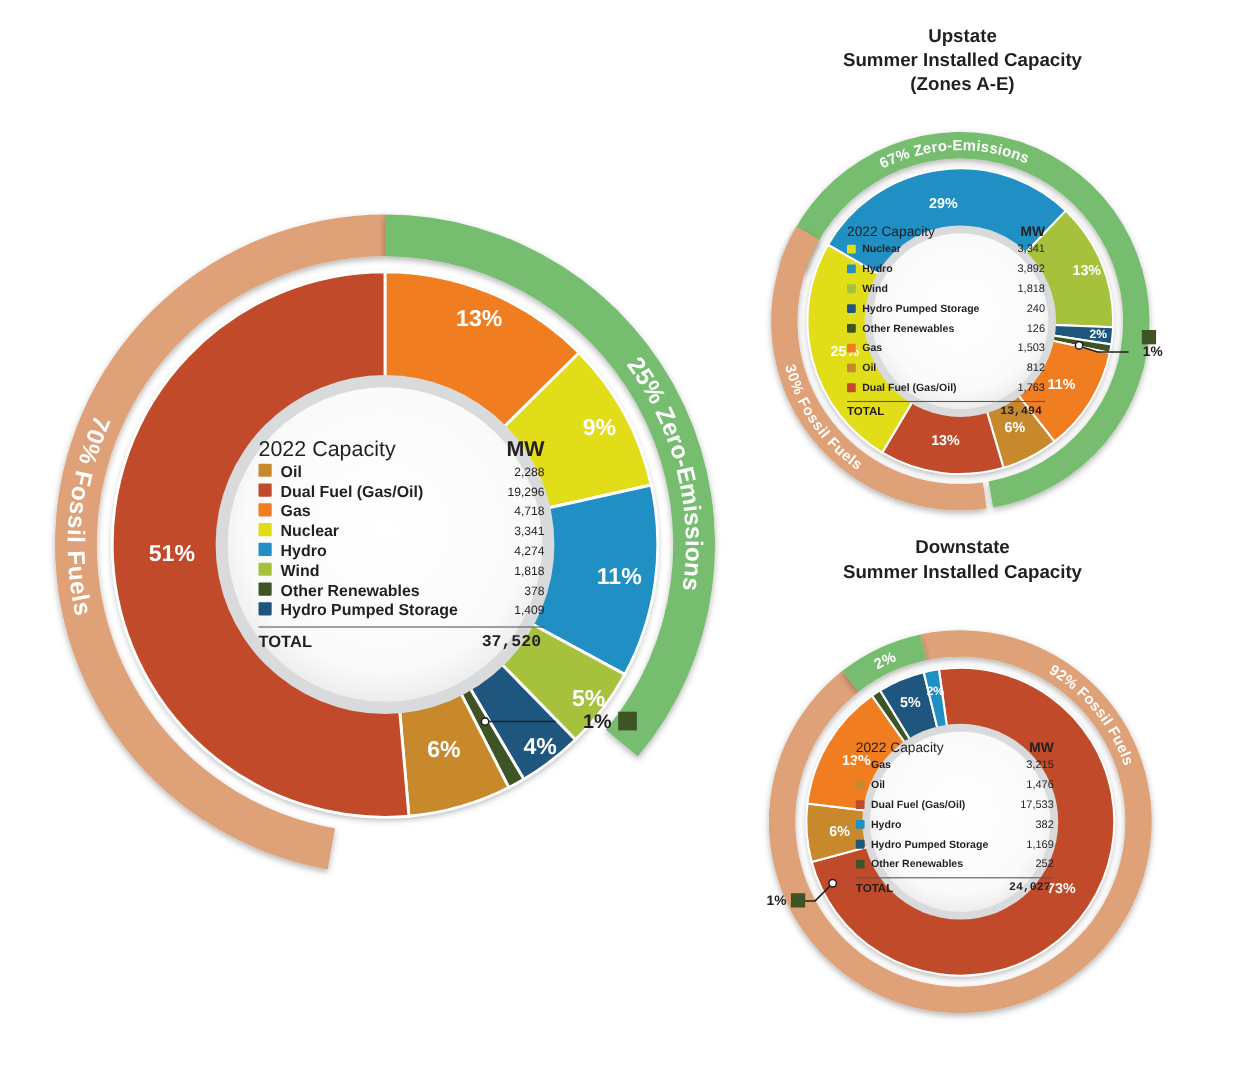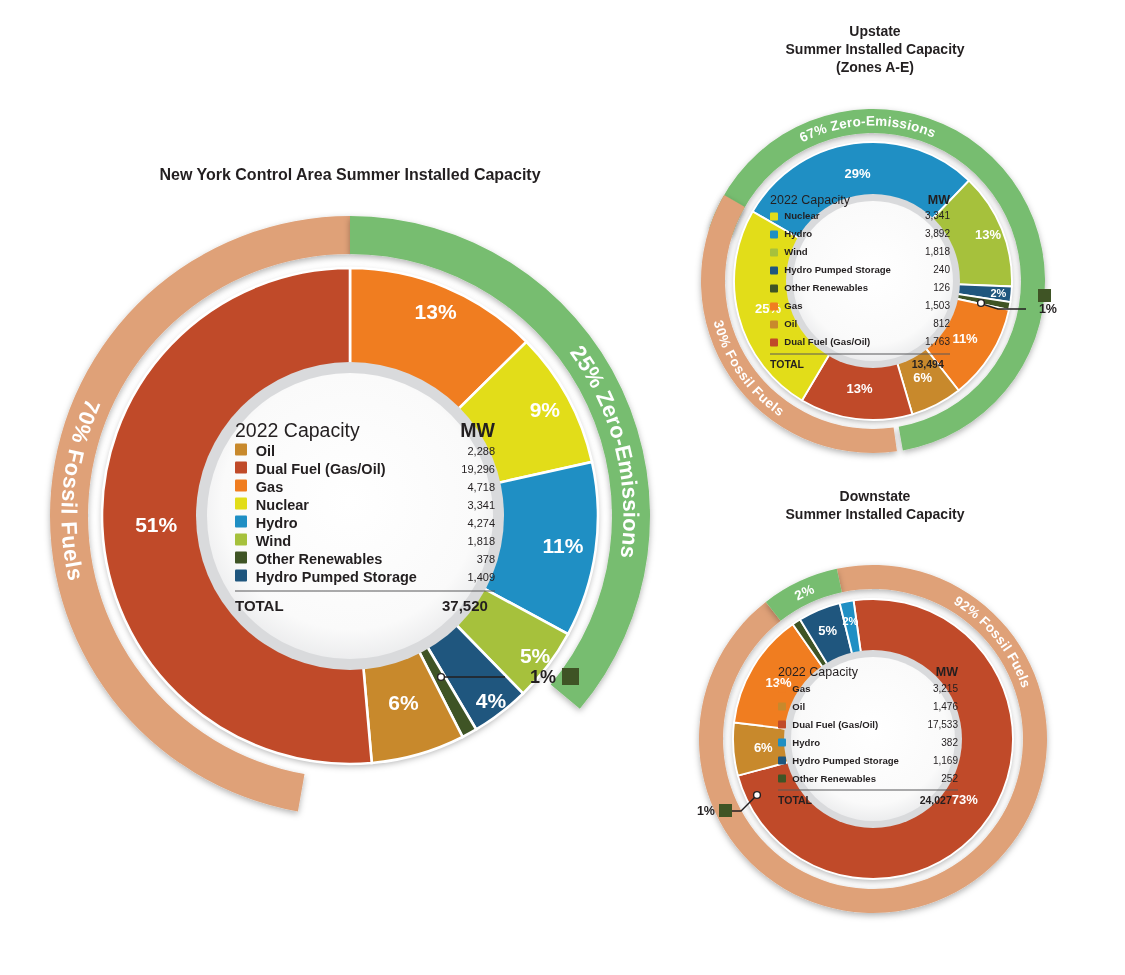--- a/index.html
+++ b/index.html
@@ -11,39 +11,39 @@
   }
   .stage{position:relative;width:1125px;height:975px;}
 
   .panel{position:absolute;}
 
   .chart-title{
     text-align:center;font-weight:bold;color:#231f20;
     line-height:1.3;letter-spacing:0;
   }
   .title-main{font-size:16px;}
-  .title-sm{font-size:14px;}
+  .title-sm{font-size:17px;}
 
   svg{display:block;overflow:visible;}
 
   
   .legend-card{
     position:absolute;left:50%;top:50%;transform:translate(-50%,-50%);
     box-sizing:border-box;
   }
   table.legend{border-collapse:collapse;}
   table.legend td{padding:0;vertical-align:middle;white-space:nowrap;}
   .lg-head-label{font-weight:normal;color:#231f20;}
   .lg-head-mw{font-weight:bold;color:#231f20;text-align:right;}
   .sw{display:inline-block;border-radius:1px;}
   .lg-name{font-weight:bold;color:#231f20;}
   .lg-val{text-align:right;color:#231f20;font-weight:normal;}
   .total-row td{border-top:1.6px solid #58595b;}
   .lg-total,.lg-total-val{font-weight:bold;color:#231f20;}
-  .lg-total-val{text-align:left;}
+  .lg-total-val{text-align:center;font-family:Liberation Mono, monospace;}
 
   
   .legend-main{width:260px;}
   .legend-main .lg-head-label{font-size:19.5px;}
   .legend-main .lg-head-mw{font-size:19.5px;}
   .legend-main .lg-name{font-size:14.5px;}
   .legend-main .lg-val{font-size:11px;}
   .legend-main .sw{width:12px;height:12px;margin-right:6px;}
   .legend-main td{padding:0.6px 0;}
   .legend-main .lg-total,.legend-main .lg-total-val{font-size:15px;}
@@ -72,21 +72,20 @@
   .callout-line{stroke:#231f20;fill:none;}
   .callout-dot{fill:#ffffff;stroke:#231f20;}
   .callout-txt{font-weight:bold;fill:#231f20;}
 </style>
 </head>
 <body>
 
 <div class="stage">
 
   <div class="panel" style="left:0px;top:165px;width:700px;height:660px;">
-    <div class="chart-title title-main" style="width:700px;">New York Control Area Summer Installed Capacity</div>
     <div style="position:relative;width:700px;height:620px;margin-top:8px;">
       <svg id="svg-main" width="700" height="620" viewBox="0 0 700 620">
           <defs>
             <filter id="svg-main-sh" x="-30%" y="-30%" width="160%" height="160%">
               <feDropShadow dx="0" dy="2.5" stdDeviation="3" flood-color="#000000" flood-opacity="0.30"></feDropShadow>
             </filter>
             <radialGradient id="svg-main-hub" cx="50%" cy="45%" r="62%">
               <stop offset="0%" stop-color="#ffffff"></stop>
               <stop offset="72%" stop-color="#fafafa"></stop>
               <stop offset="100%" stop-color="#e3e4e6"></stop>

